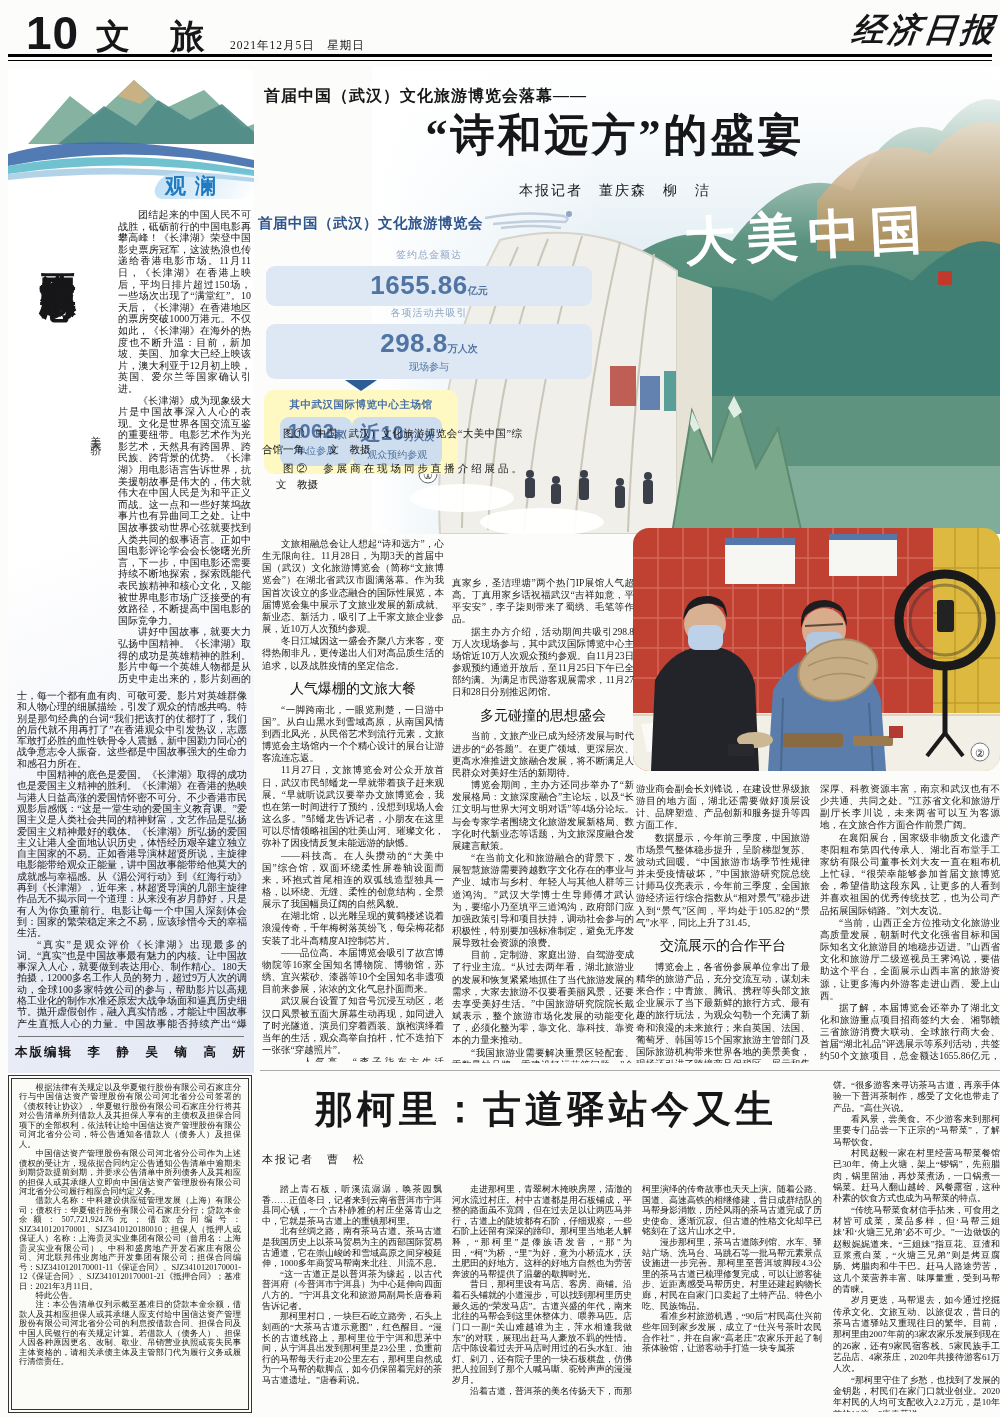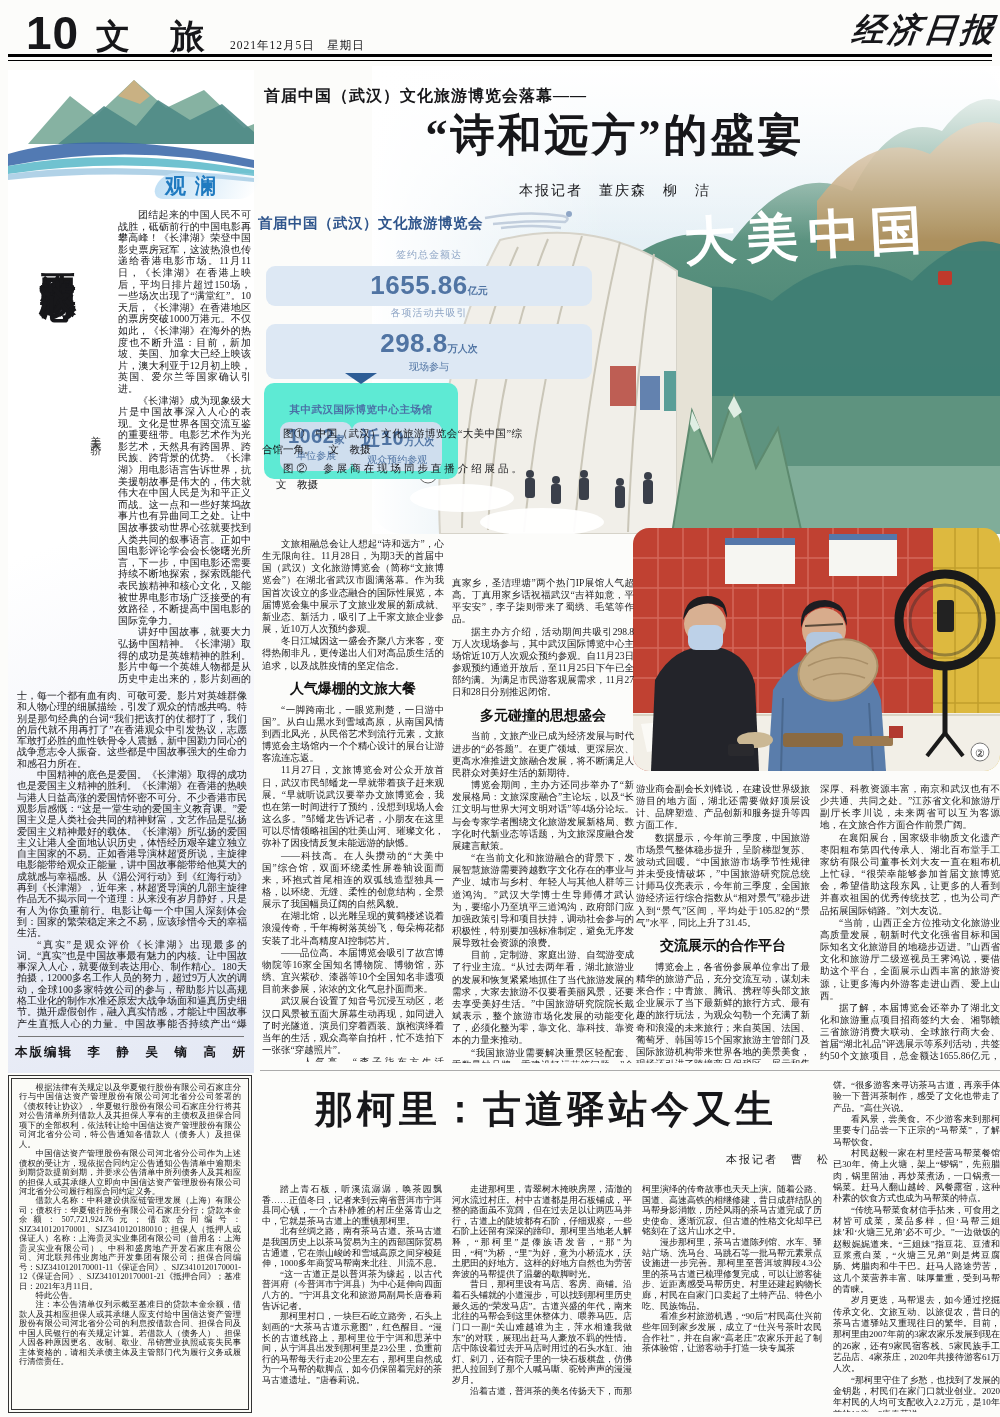--- a/index.html
+++ b/index.html
@@ -47,48 +47,48 @@
   
   .infog{left:258px;top:210px;width:334px;z-index:2;font-family:"Liberation Sans",sans-serif;}
   .ig-title-row{display:flex;align-items:center;}
   .ig-title{font-size:14.5px;font-weight:900;color:#2f558c;letter-spacing:0.5px;}
   .ig-stats{display:flex;margin-top:12px;margin-left:8px;flex-direction:column;}
   .ig-lab{font-size:10px;color:#8fa6c6;letter-spacing:1px;text-align:center;}
   .ig-box{background:#dde8f4;border-radius:9px;padding:4px 10px 5px;margin-top:4px;color:#5074a3;text-align:center;}
   .ig-num{font-size:26px;font-weight:bold;letter-spacing:0.5px;}
   .ig-unit{font-size:10px;font-weight:bold;}
   .ig-sub{font-size:10px;margin-top:1px;}
-  .ig-panel{position:relative;margin-top:4px;margin-left:6px;background:#5eead4;border-radius:10px;
-            padding:20px 8px 8px;width:178px;}
+  .ig-panel{position:relative;margin-top:11px;margin-left:6px;background:#fef9c3;border-radius:10px;
+            padding:8px 8px 8px;width:178px;}
   .ig-panel::before{content:"";position:absolute;top:-10px;left:50%;margin-left:-16px;
             border-left:16px solid transparent;border-right:16px solid transparent;
             border-top:11px solid #2d5d96;}
   .ig-plab{font-size:10.5px;font-weight:bold;color:#4a70a6;text-align:center;letter-spacing:0.5px;}
   .ig-inner{display:flex;justify-content:center;margin-top:5px;}
   .ig-box.small{background:#cfdeee;padding:3px 8px 4px;margin-top:0;}
   .ig-box.small .ig-num{font-size:20px;}
   
   .captions{left:262px;top:426px;width:260px;z-index:2;font-size:10.5px;line-height:1.55;}
   .captions p{margin:0 0 2px;text-indent:2em;text-align:justify;}
   .cap-credit{margin-left:14px;white-space:nowrap;}
   
   .col{position:absolute;overflow:hidden;z-index:2;font-size:9.5px;line-height:1.28;}
   .para{margin:0;text-indent:2em;text-align:justify;}
   .cont{text-indent:0;}
-  .subhead{text-align:center;font-weight:700;font-family:"Liberation Sans",sans-serif;
+  .subhead{text-align:center;font-weight:400;font-family:"Liberation Sans",sans-serif;
            font-size:14px;margin:8px 0 6px;color:#111;}
   .lc1{left:262px;top:538px;width:182px;height:524px;}
   .lc2{left:452px;top:577px;width:182px;height:486px;}
   .lc3{left:636px;top:783px;width:174px;height:280px;}
   .lc4{left:820px;top:783px;width:180px;height:280px;}
   
   .story-sep{left:260px;top:1070px;width:740px;height:1px;background:#aaa;z-index:2;}
   .s2-title{left:262px;top:1084px;width:568px;text-align:center;font-size:38px;font-weight:900;
             letter-spacing:4px;z-index:3;}
-  .s2-byline{left:262px;top:1152px;width:568px;text-align:right;font-size:11px;letter-spacing:2px;z-index:3;}
+  .s2-byline{left:262px;top:1152px;width:568px;text-align:left;font-size:11px;letter-spacing:2px;z-index:3;}
   .s2col{font-size:9px;line-height:1.18;}
   .sc1{left:262px;top:1184px;width:180px;height:228px;}
   .sc2{left:452px;top:1184px;width:180px;height:228px;}
   .sc3{left:642px;top:1184px;width:180px;height:228px;}
   .sc4{left:833px;top:1080px;width:167px;height:332px;line-height:1.26;}
 </style>
 </head>
 <body>
 
 <div class="page">

